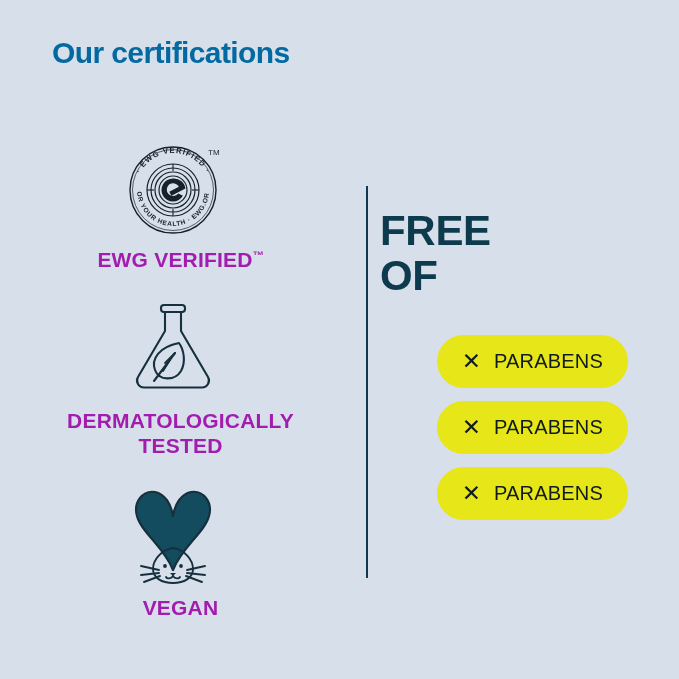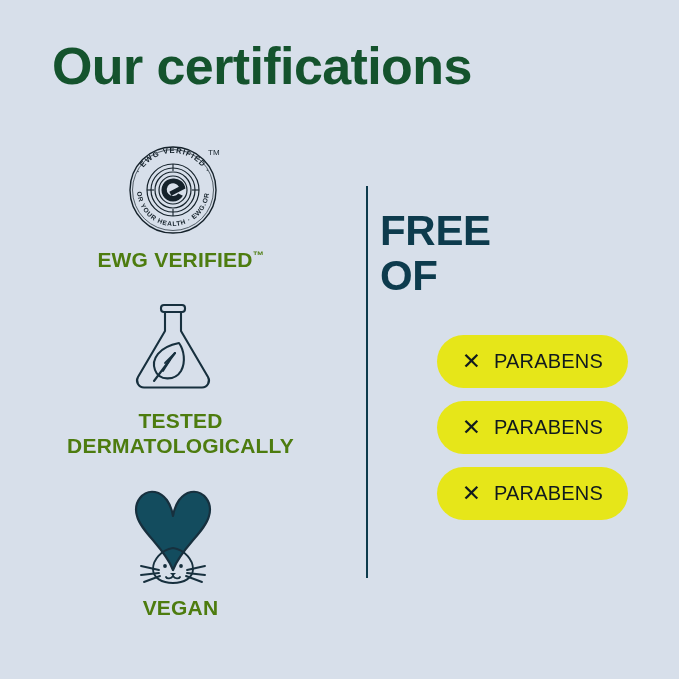--- a/index.html
+++ b/index.html
@@ -19,23 +19,23 @@
     width: 679px;
     height: 679px;
     background: #d7dfea;
   }
 
   
   .page-title {
     position: absolute;
     left: 52px;
     top: 36px;
-    font-size: 52px;
+    font-size: 30px;
     font-weight: bold;
-    color: #14532d;
+    color: #0369a1;
     letter-spacing: -0.6px;
     white-space: nowrap;
   }
 
   
   .left-col {
     position: absolute;
     left: 0;
     top: 130px;
     width: 345px;
@@ -67,21 +67,21 @@
   }
   .cert-icon {
     display: flex;
     justify-content: center;
     align-items: flex-end;
   }
   .cert-label {
     margin-top: 10px;
     font-size: 21px;
     font-weight: bold;
-    color: #4d7c0f;
+    color: #a21caf;
     letter-spacing: 0.2px;
     line-height: 1.18;
     margin-left: 16px;
   }
   .cert-label .tm {
     font-size: 11px;
     vertical-align: super;
     letter-spacing: 0;
   }
 
@@ -213,22 +213,22 @@
 
             <path d="M 58 48 C 38 52 30 64 34 75 C 38 86 54 86 60 76 C 65 67 63 55 58 48 Z"></path>
 
             <path d="M 54 58 L 33 86"></path>
             <path d="M 54 58 L 44 68" stroke-width="1.8"></path>
             <path d="M 49 65 L 42 76" stroke-width="1.8"></path>
           </g>
         </svg>
       </div>
       <div class="cert-label">
+        <div>DERMATOLOGICALLY</div>
         <div>TESTED</div>
-        <div>DERMATOLOGICALLY</div>
       </div>
     </div>
 
     <div class="cert" id="cert-vegan">
       <div class="cert-icon">
         <svg width="116" height="104" viewBox="0 0 116 104" aria-hidden="true">
 
           <path d="M 58 88
                    C 50 66 26 50 22 34
                    C 18 20 28 8 40 10

